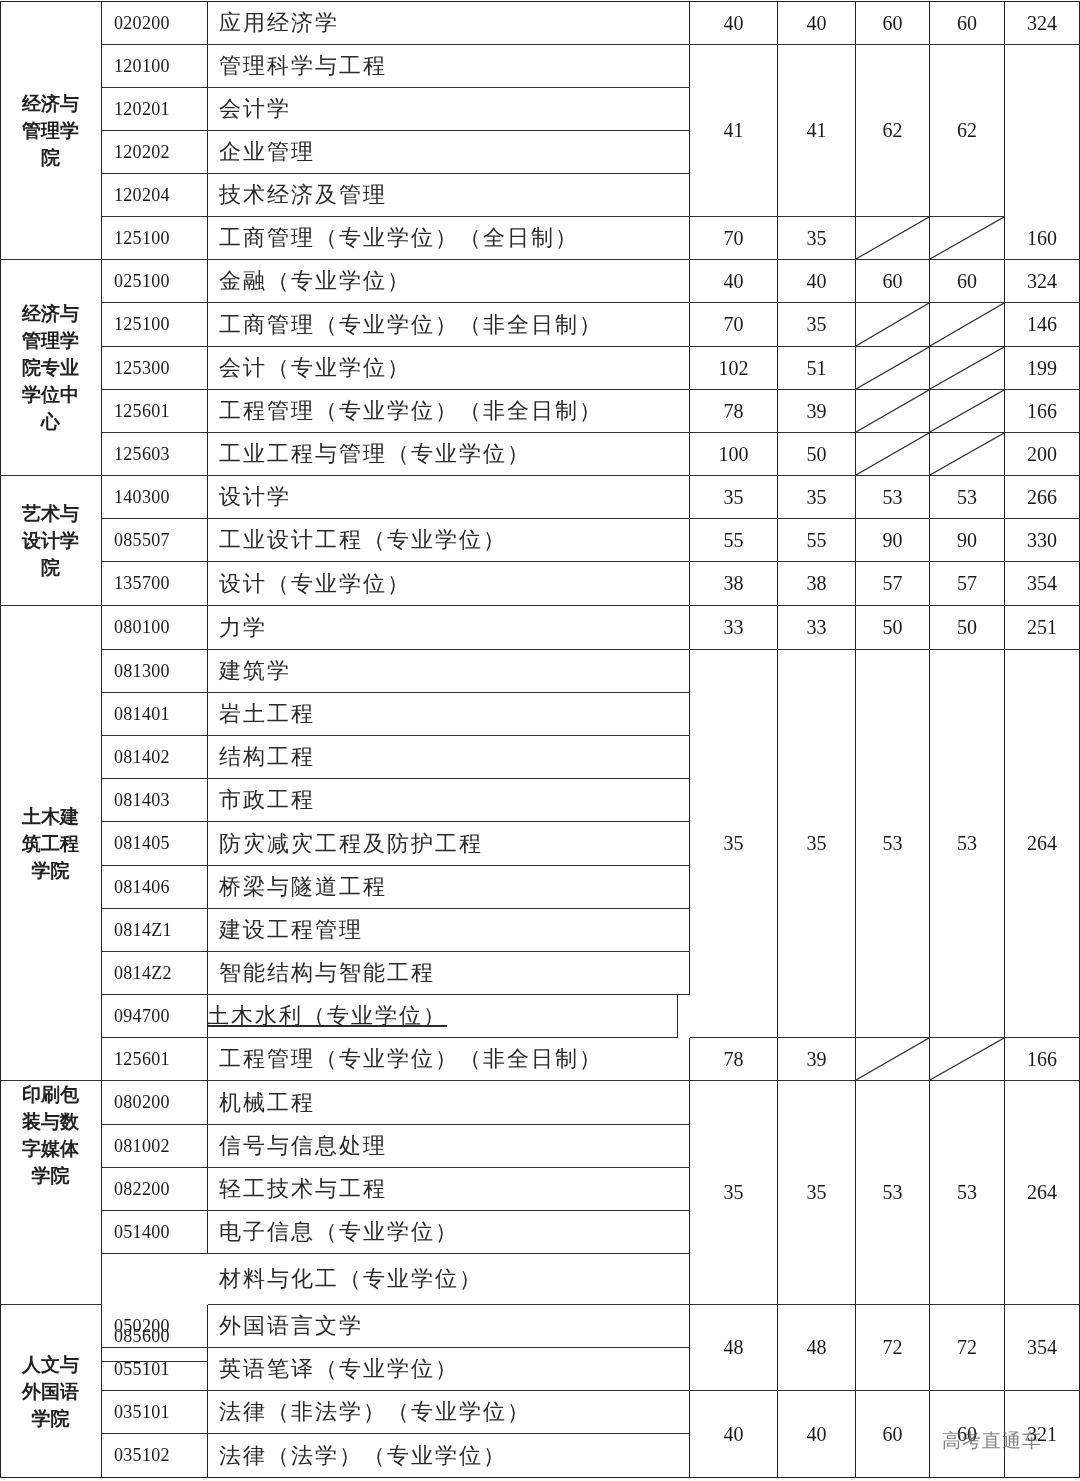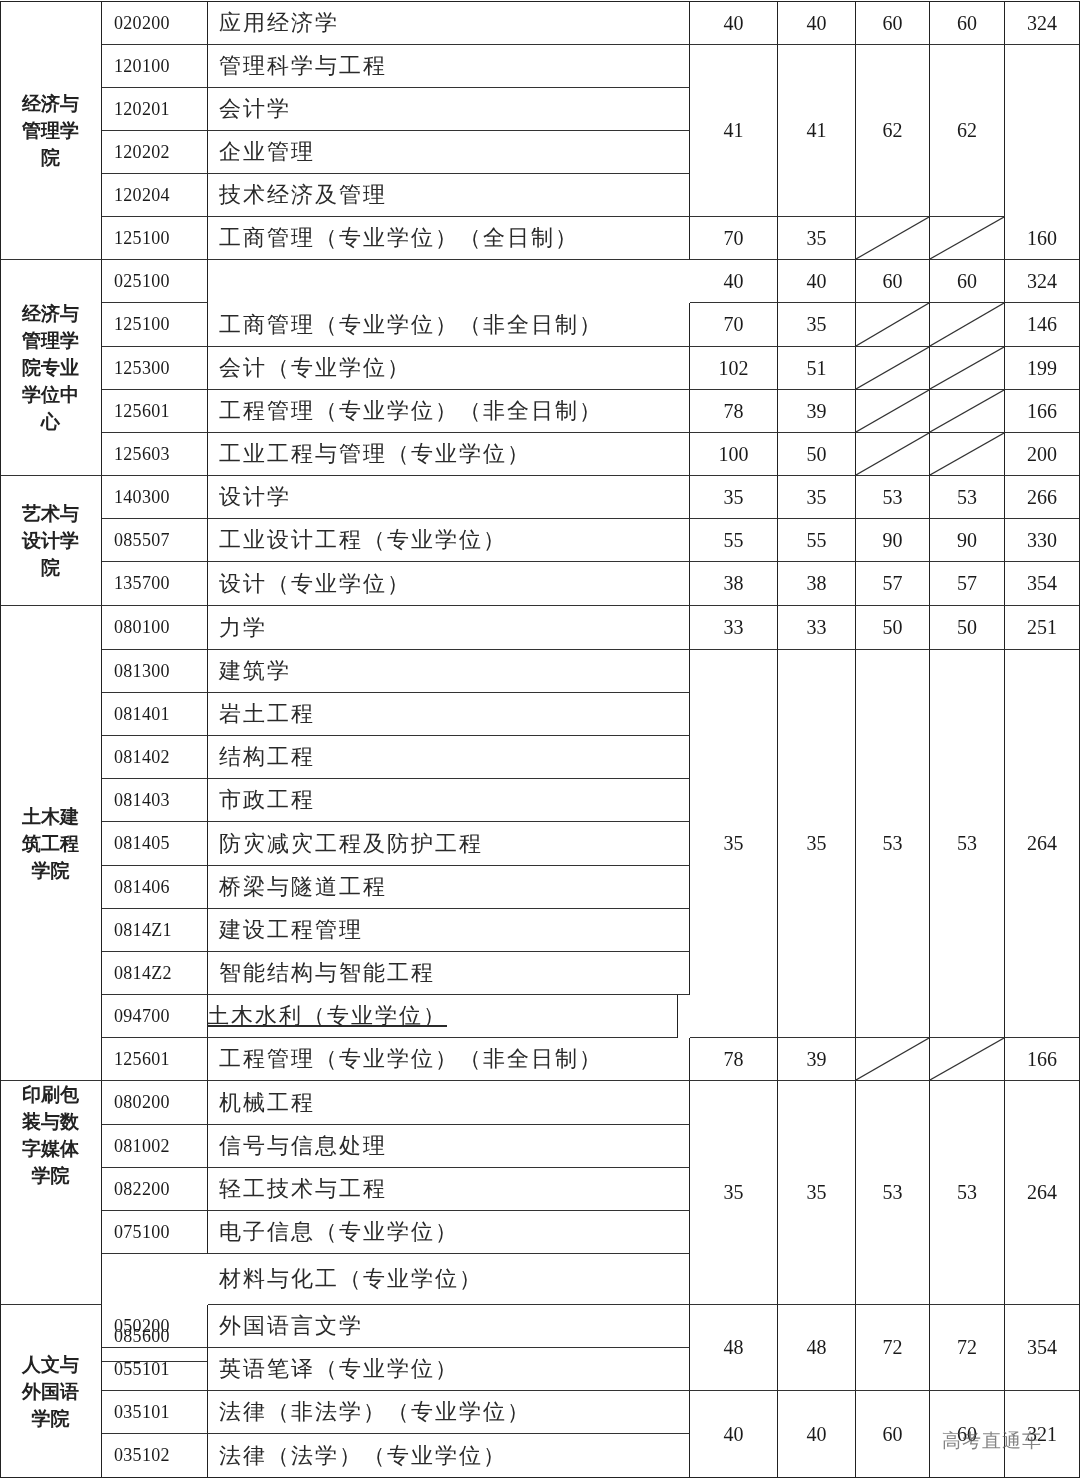--- a/index.html
+++ b/index.html
@@ -57,20 +57,21 @@
     <div class="cell num slash" style="left: 930px; width: 75px; top: 217px; height: 43px;">
       <svg viewBox="0 0 100 100" preserveAspectRatio="none">
         <line x1="0" y1="100" x2="100" y2="0" stroke="#333" stroke-width="1.2" vector-effect="non-scaling-stroke"></line>
       </svg>
     </div>
     <div class="cell num" style="left: 1005px; width: 75px; top: 217px; height: 43px;">160</div>
     <div class="cell college" style="left: 0px; width: 102px; top: 260px; height: 216px; flex-direction: column; display: flex; justify-content: center;">
       <div><span>经济与</span><br><span>管理学</span><br><span>院专业</span><br><span>学位中</span><br><span>心</span></div>
     </div>
     <div class="cell code" style="left: 102px; width: 106px; top: 260px; height: 43px;">025100</div>
+    <div class="cell name" style="left: 208px; width: 482px; top: 260px; height: 43px;">金融（专业学位）</div>
     <div class="cell code" style="left: 102px; width: 106px; top: 303px; height: 44px;">125100</div>
     <div class="cell name" style="left: 208px; width: 482px; top: 303px; height: 44px;">工商管理（专业学位）（非全日制）</div>
     <div class="cell code" style="left: 102px; width: 106px; top: 347px; height: 43px;">125300</div>
     <div class="cell name" style="left: 208px; width: 482px; top: 347px; height: 43px;">会计（专业学位）</div>
     <div class="cell code" style="left: 102px; width: 106px; top: 390px; height: 43px;">125601</div>
     <div class="cell name" style="left: 208px; width: 482px; top: 390px; height: 43px;">工程管理（专业学位）（非全日制）</div>
     <div class="cell code" style="left: 102px; width: 106px; top: 433px; height: 43px;">125603</div>
     <div class="cell name" style="left: 208px; width: 482px; top: 433px; height: 43px;">工业工程与管理（专业学位）</div>
     <div class="cell num" style="left: 690px; width: 88px; top: 260px; height: 43px;">40</div>
     <div class="cell num" style="left: 778px; width: 78px; top: 260px; height: 43px;">40</div>
@@ -203,21 +204,21 @@
     <div class="cell num" style="left: 1005px; width: 75px; top: 1038px; height: 43px;">166</div>
     <div class="cell college" style="left: 0px; width: 102px; top: 1081px; height: 224px; flex-direction: column; display: flex; justify-content: flex-start;">
       <div><span>印刷包</span><br><span>装与数</span><br><span>字媒体</span><br><span>学院</span></div>
     </div>
     <div class="cell code" style="left: 102px; width: 106px; top: 1081px; height: 44px;">080200</div>
     <div class="cell name" style="left: 208px; width: 482px; top: 1081px; height: 44px;">机械工程</div>
     <div class="cell code" style="left: 102px; width: 106px; top: 1125px; height: 43px;">081002</div>
     <div class="cell name" style="left: 208px; width: 482px; top: 1125px; height: 43px;">信号与信息处理</div>
     <div class="cell code" style="left: 102px; width: 106px; top: 1168px; height: 43px;">082200</div>
     <div class="cell name" style="left: 208px; width: 482px; top: 1168px; height: 43px;">轻工技术与工程</div>
-    <div class="cell code" style="left: 102px; width: 106px; top: 1211px; height: 43px;">075100</div>
+    <div class="cell code" style="left: 102px; width: 106px; top: 1211px; height: 43px;">051400</div>
     <div class="cell name" style="left: 208px; width: 482px; top: 1211px; height: 43px;">电子信息（专业学位）</div>
     <div class="cell code" style="left: 102px; width: 106px; top: 1311px; height: 51px;">085600</div>
     <div class="cell name" style="left: 208px; width: 482px; top: 1254px; height: 51px;">材料与化工（专业学位）</div>
     <div class="cell num" style="left: 690px; width: 88px; top: 1081px; height: 224px;">35</div>
     <div class="cell num" style="left: 778px; width: 78px; top: 1081px; height: 224px;">35</div>
     <div class="cell num" style="left: 856px; width: 74px; top: 1081px; height: 224px;">53</div>
     <div class="cell num" style="left: 930px; width: 75px; top: 1081px; height: 224px;">53</div>
     <div class="cell num" style="left: 1005px; width: 75px; top: 1081px; height: 224px;">264</div>
     <div class="cell college" style="left: 0px; width: 102px; top: 1305px; height: 173px; flex-direction: column; display: flex; justify-content: center;">
       <div><span>人文与</span><br><span>外国语</span><br><span>学院</span></div>

